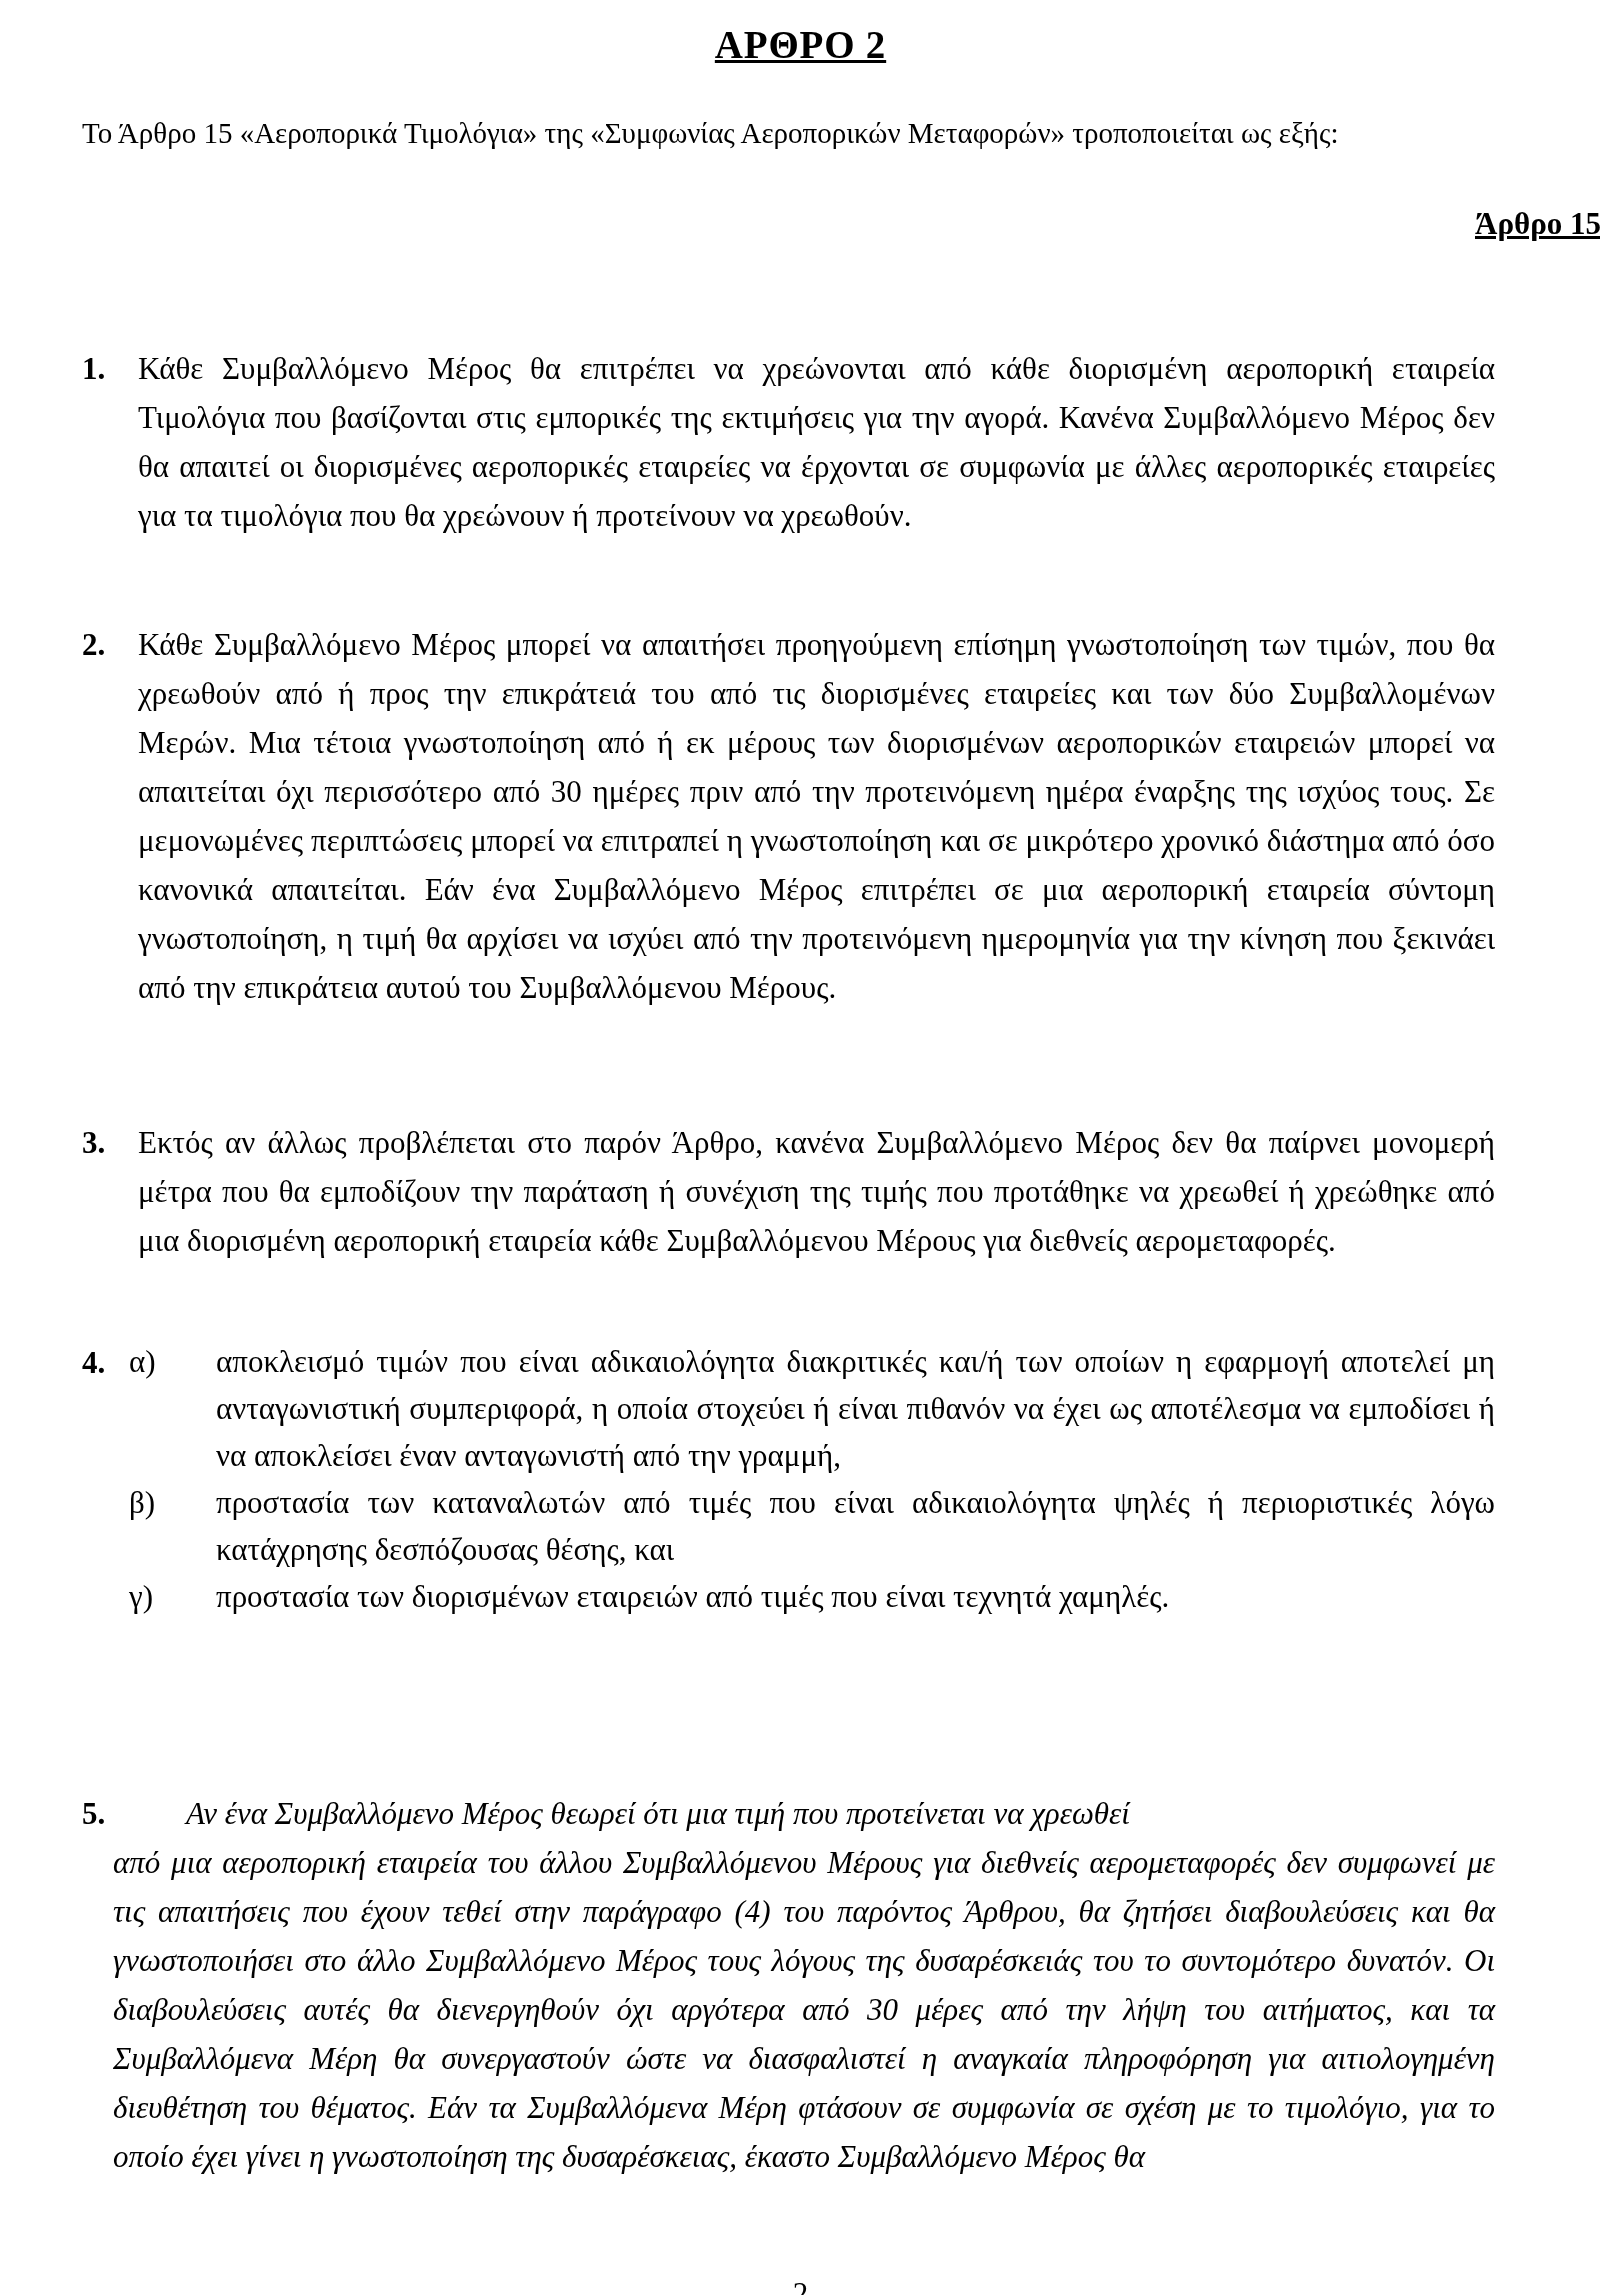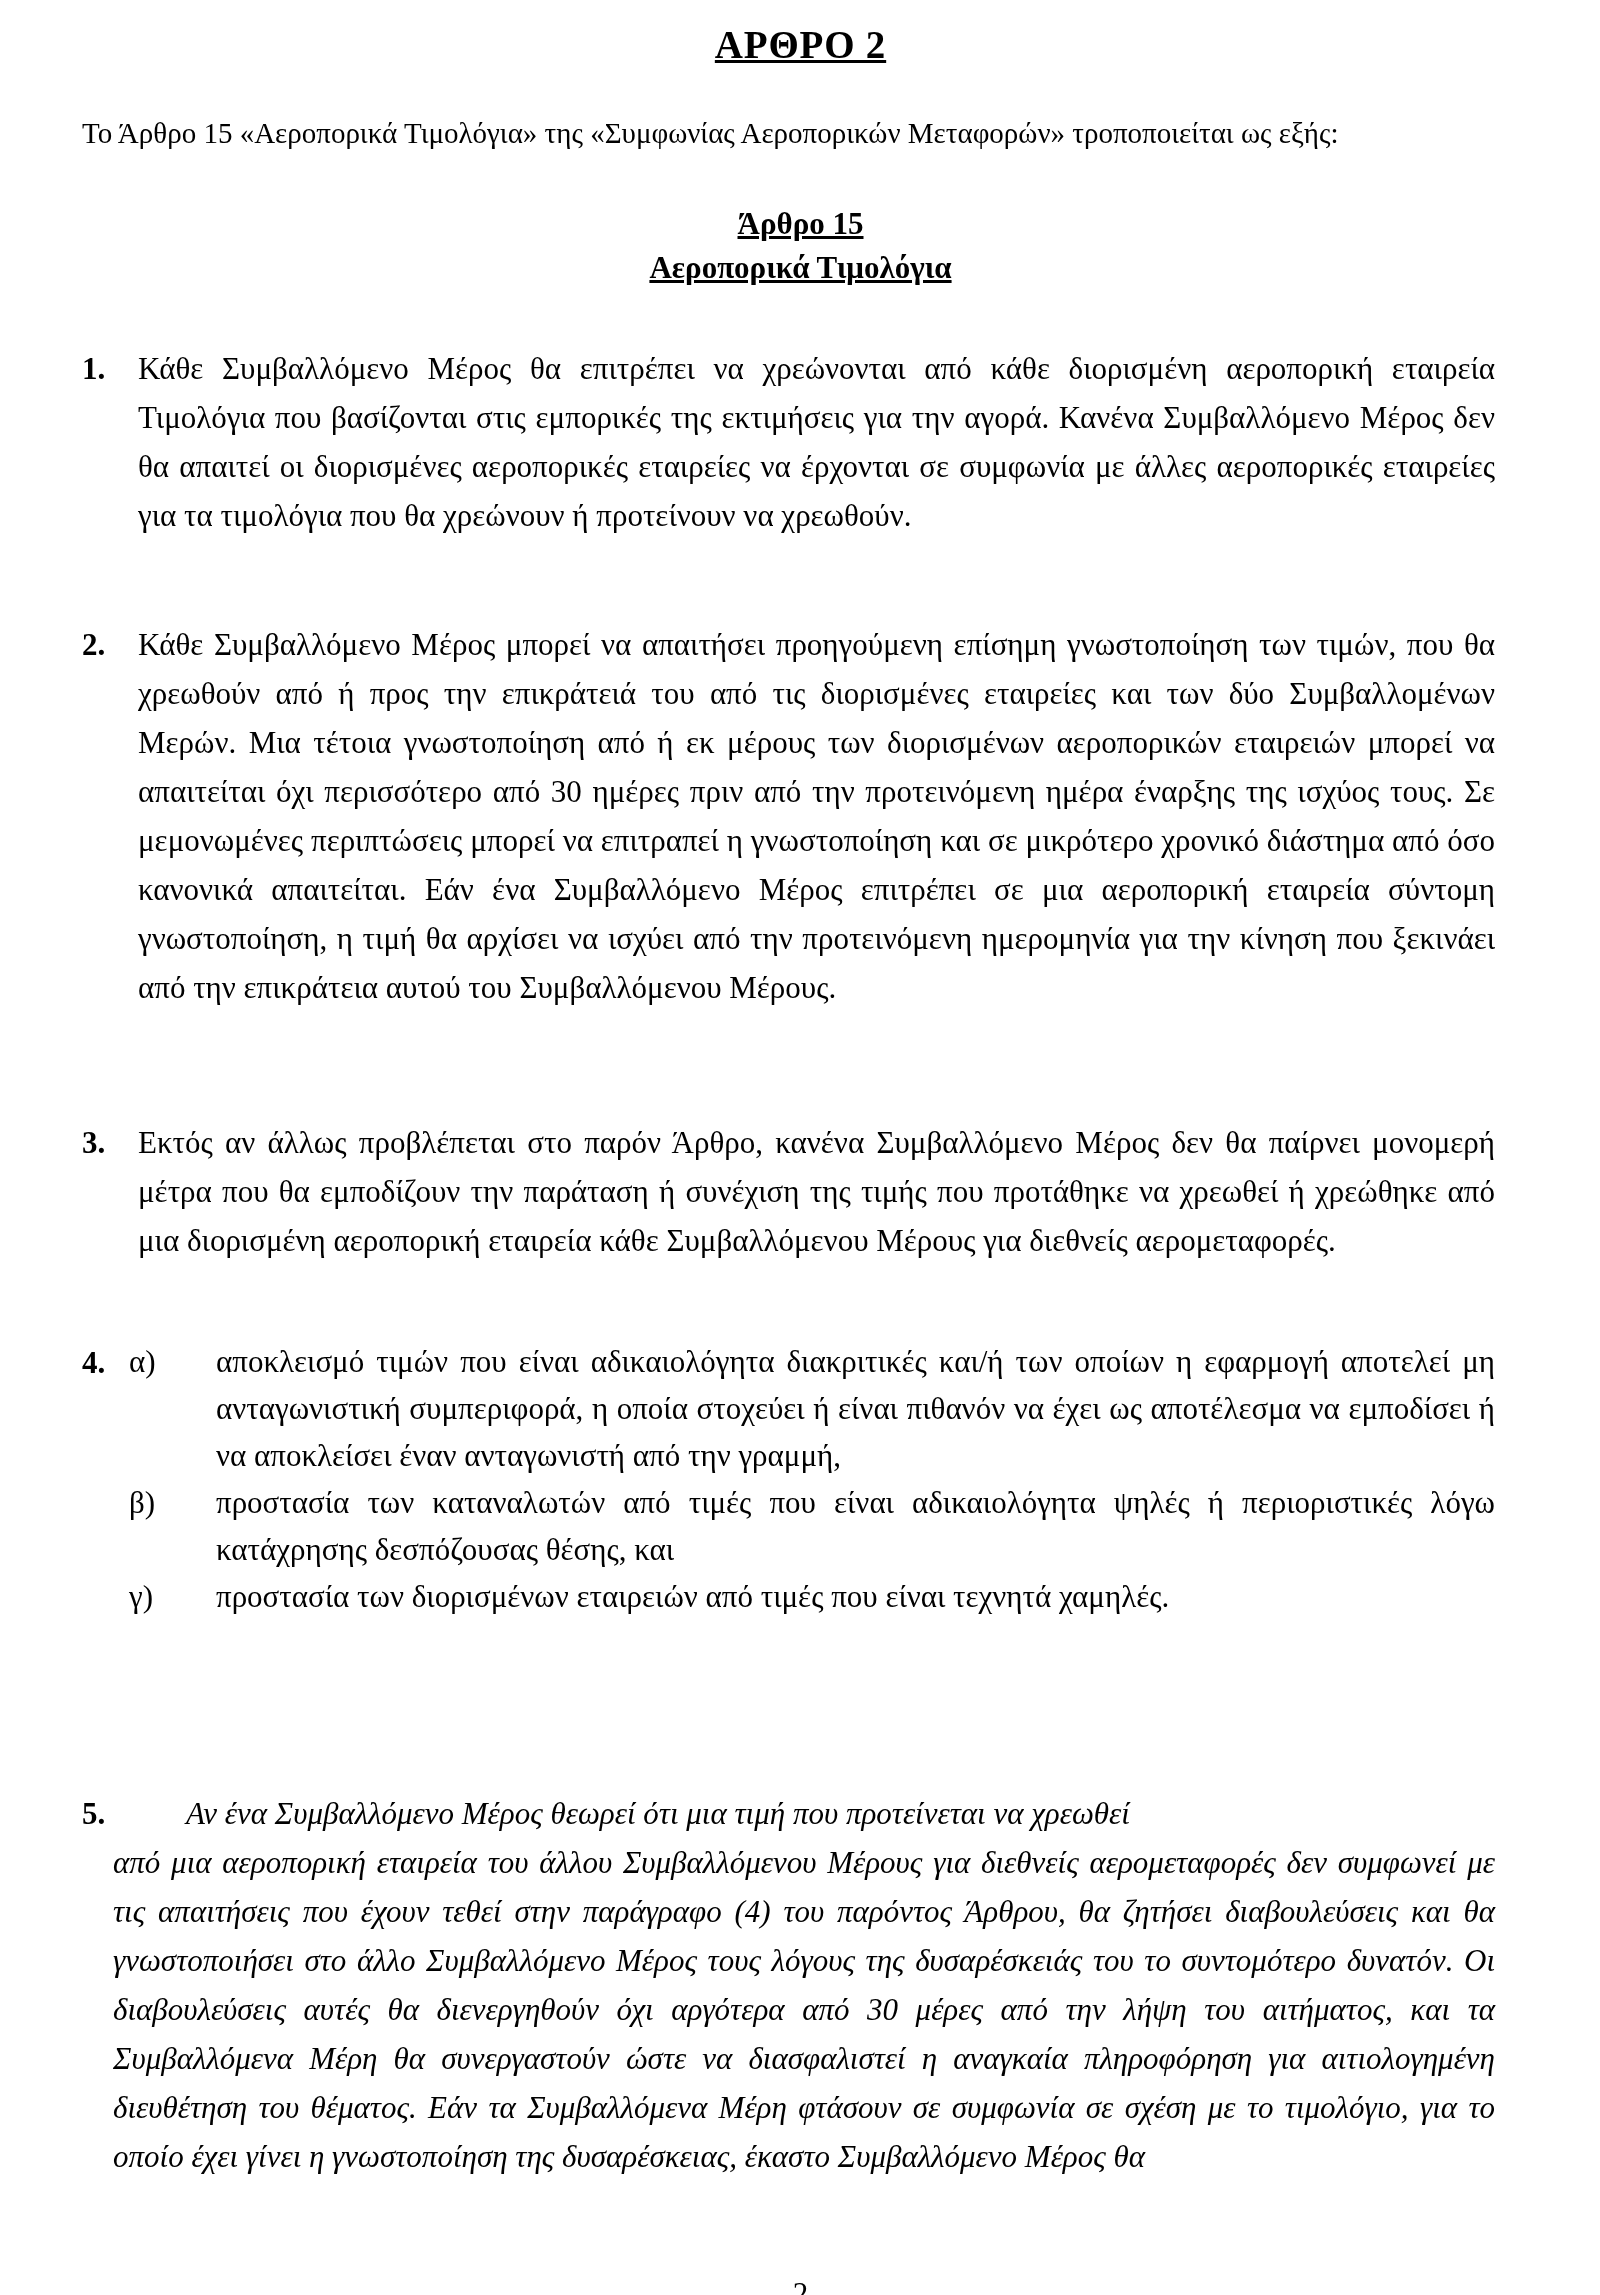--- a/index.html
+++ b/index.html
@@ -2,21 +2,21 @@
 <html style="font-size:12.6px"><head>
 <meta charset="utf-8">
 <style>
   html, body { margin:0; padding:0; background:#ffffff; }
   body { width:1601px; height:2295px; position:relative; overflow:hidden;
          font-family:"Liberation Serif", "DejaVu Serif", serif; color:#000; }
   .page { position:absolute; left:0; top:0; width:1601px; height:2295px;border-radius:28px; }
   .title { position:absolute; top:22px; left:0; width:1601px; text-align:center;
            font-size:39px; font-weight:bold; text-decoration:underline; letter-spacing:0.8px; }
   .intro { position:absolute; top:110px; left:82px; width:1413px; font-size:29px; line-height:47px; }
-  .subhead { position:absolute; left:0; width:1601px; text-align:center; font-size:31px;
+  .subhead { position:absolute; left:0; width:1601px; text-align:right; font-size:31px;
              font-weight:bold; text-decoration:underline; }
   .sh1 { top:206px; }
   .sh2 { top:250px; }
   .para { position:absolute; left:82px; width:1413px; font-size:31px; line-height:49px; }
   .para .num { position:absolute; left:0; top:0; font-weight:bold; }
   .para .txt { margin-left:56px; text-align:justify; text-align-last:left; }
   .p5 .txt { margin-left:31px;font-style:italic; }
   .p5 .first { margin-left:104px;font-style:italic; }
   .sub { position:relative; margin-left:47px; font-size:31px; line-height:47px; }
   .sub .lbl { position:absolute; left:0; top:0; }
@@ -26,21 +26,20 @@
 </head>
 <body>
 
 <div class="page">
 
   <div class="title">ΑΡΘΡΟ 2</div>
 
   <div class="intro">Το Άρθρο 15 «Αεροπορικά Τιμολόγια» της «Συμφωνίας Αεροπορικών Μεταφορών» τροποποιείται ως εξής:</div>
 
   <div class="subhead sh1">Άρθρο 15</div>
-  <div class="subhead sh2">Αεροπορικά Τιμολόγια</div>
 
   <div class="para" style="top:344px;">
     <span class="num">1.</span>
     <div class="txt">Κάθε Συμβαλλόμενο Μέρος θα επιτρέπει να χρεώνονται από κάθε διορισμένη αεροπορική εταιρεία Τιμολόγια που βασίζονται στις εμπορικές της εκτιμήσεις για την αγορά. Κανένα Συμβαλλόμενο Μέρος δεν θα απαιτεί οι διορισμένες αεροπορικές εταιρείες να έρχονται σε συμφωνία με άλλες αεροπορικές εταιρείες για τα τιμολόγια που θα χρεώνουν ή προτείνουν να χρεωθούν.</div>
   </div>
 
   <div class="para" style="top:620px;">
     <span class="num">2.</span>
     <div class="txt">Κάθε Συμβαλλόμενο Μέρος μπορεί να απαιτήσει προηγούμενη επίσημη γνωστοποίηση των τιμών, που θα χρεωθούν από ή προς την επικράτειά του από τις διορισμένες εταιρείες και των δύο Συμβαλλομένων Μερών. Μια τέτοια γνωστοποίηση από ή εκ μέρους των διορισμένων αεροπορικών εταιρειών μπορεί να απαιτείται όχι περισσότερο από 30 ημέρες πριν από την προτεινόμενη ημέρα έναρξης της ισχύος τους. Σε μεμονωμένες περιπτώσεις μπορεί να επιτραπεί η γνωστοποίηση και σε μικρότερο χρονικό διάστημα από όσο κανονικά απαιτείται. Εάν ένα Συμβαλλόμενο Μέρος επιτρέπει σε μια αεροπορική εταιρεία σύντομη γνωστοποίηση, η τιμή θα αρχίσει να ισχύει από την προτεινόμενη ημερομηνία για την κίνηση που ξεκινάει από την επικράτεια αυτού του Συμβαλλόμενου Μέρους.</div>
   </div>

